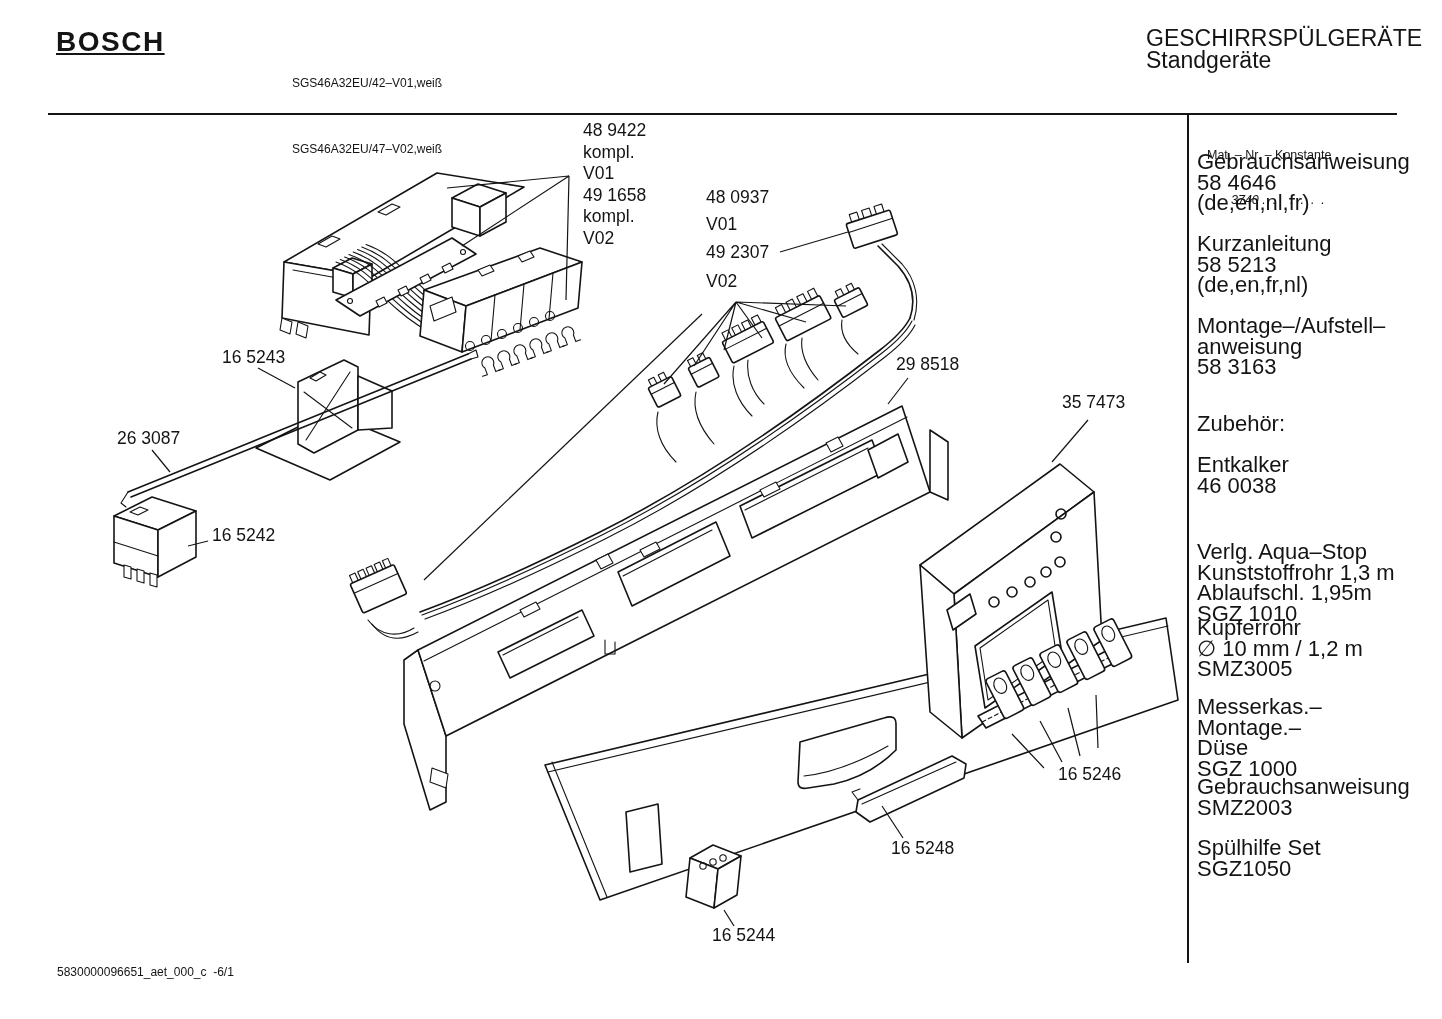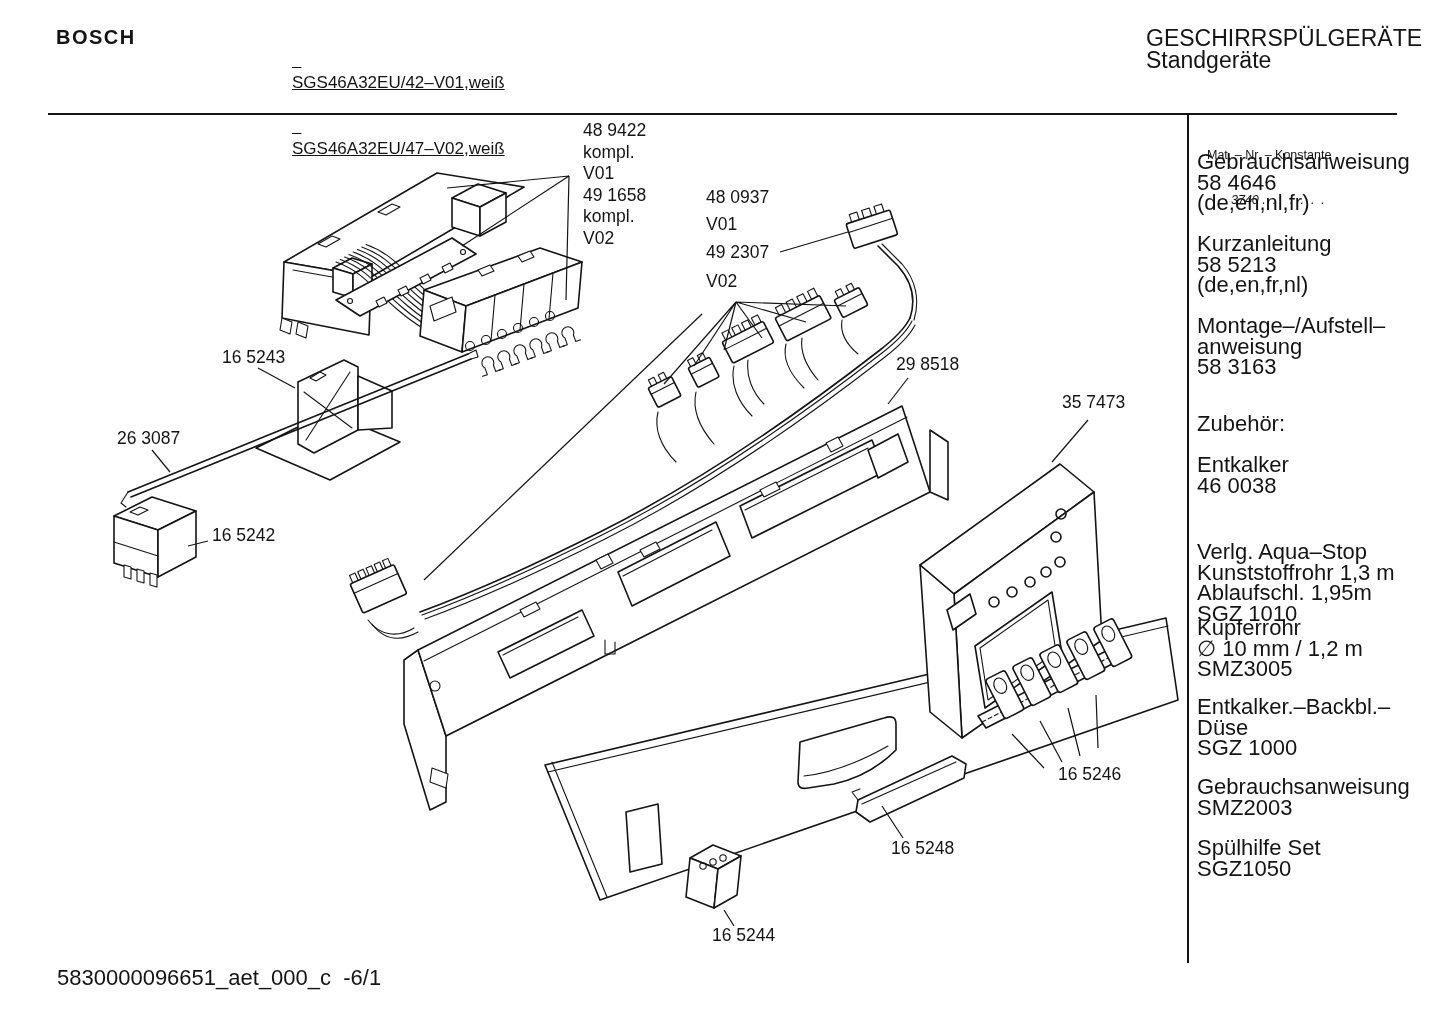--- a/index.html
+++ b/index.html
@@ -3,29 +3,29 @@
 <meta charset="utf-8">
 <style>
   html,body{margin:0;padding:0;}
   body{
     width:1442px;height:1019px;position:relative;overflow:hidden;
     background:#ffffff;color:#141414;
     font-family:"Liberation Sans",sans-serif;
     -webkit-font-smoothing:antialiased;
   }
   .abs{position:absolute;}
-  #brand{left:56px;top:26px;font-size:20px;font-weight:bold;letter-spacing:1.5px;}
-  #models{left:292px;top:28px;font-size:17px;line-height:22px;white-space:pre;text-decoration:underline;}
+  #brand{left:56px;top:26px;font-size:28px;font-weight:bold;letter-spacing:1.5px;text-decoration:underline;}
+  #models{left:292px;top:28px;font-size:12px;line-height:22px;white-space:pre;}
   #dept{left:1146px;top:27px;font-size:23px;line-height:22px;}
   #toprule{left:48px;top:113px;width:1349px;height:2px;background:#141414;}
   #sidebar-rule{left:1187px;top:114px;width:2px;height:849px;background:#141414;}
   #matnr{left:1207px;top:118px;font-size:12.5px;line-height:15px;white-space:pre;}
   #matnr .l2{padding-left:24px;font-style:italic;}
   .sb{left:1197px;width:210px;font-size:22px;line-height:20.5px;}
-  #footer{left:57px;top:965px;font-size:22px;white-space:pre;}
+  #footer{left:57px;top:965px;font-size:12px;white-space:pre;}
   svg text{font-family:"Liberation Sans",sans-serif;font-size:17.5px;fill:#141414;}
   svg .ln{stroke:#141414;fill:none;stroke-width:1.6;stroke-linejoin:round;stroke-linecap:round;}
   svg .fw{stroke:#141414;fill:#ffffff;stroke-width:1.6;stroke-linejoin:round;}
   svg .thin{stroke-width:1.1;}
   svg .leader{stroke:#141414;fill:none;stroke-width:1.2;}
 </style>
 </head>
 <body>
 
 <div class="abs" id="brand">BOSCH</div>
@@ -72,21 +72,21 @@
   <div>Kunststoffrohr 1,3 m</div>
   <div>Ablaufschl. 1,95m</div>
   <div>SGZ 1010</div>
 </div>
 <div class="abs sb" style="top:618px">
   <div>Kupferrohr</div>
   <div>∅ 10 mm / 1,2 m</div>
   <div>SMZ3005</div>
 </div>
 <div class="abs sb" style="top:697px">
-  <div>Entkalker.–Backbl.–</div>
+  <div>Messerkas.–Montage.–</div>
   <div>Düse</div>
   <div>SGZ 1000</div>
 </div>
 <div class="abs sb" style="top:777px">
   <div>Gebrauchsanweisung</div>
   <div>SMZ2003</div>
 </div>
 <div class="abs sb" style="top:838px">
   <div>Spülhilfe Set</div>
   <div>SGZ1050</div>

